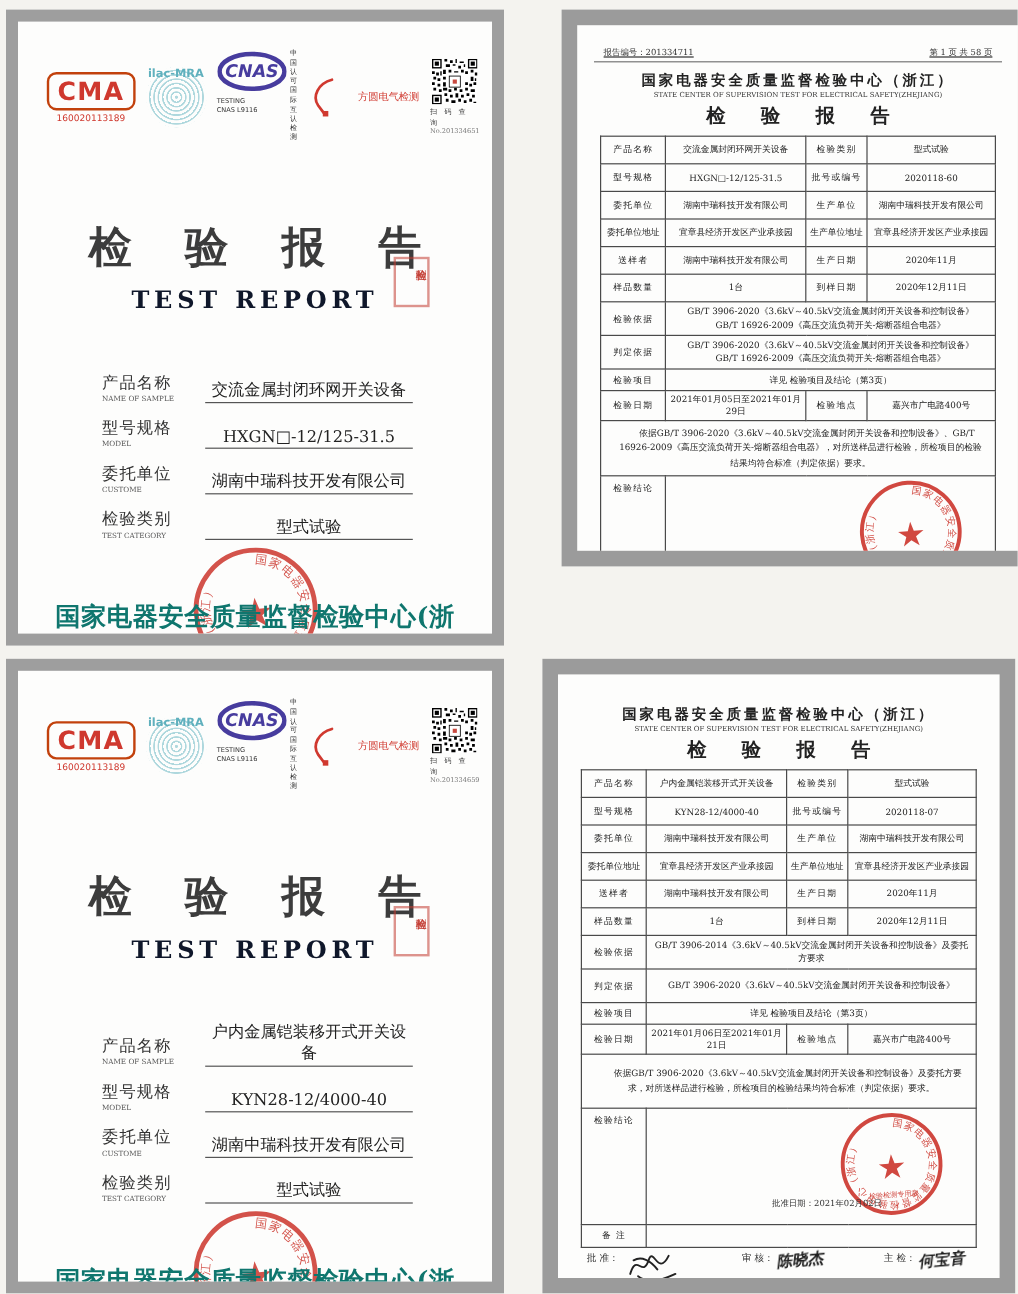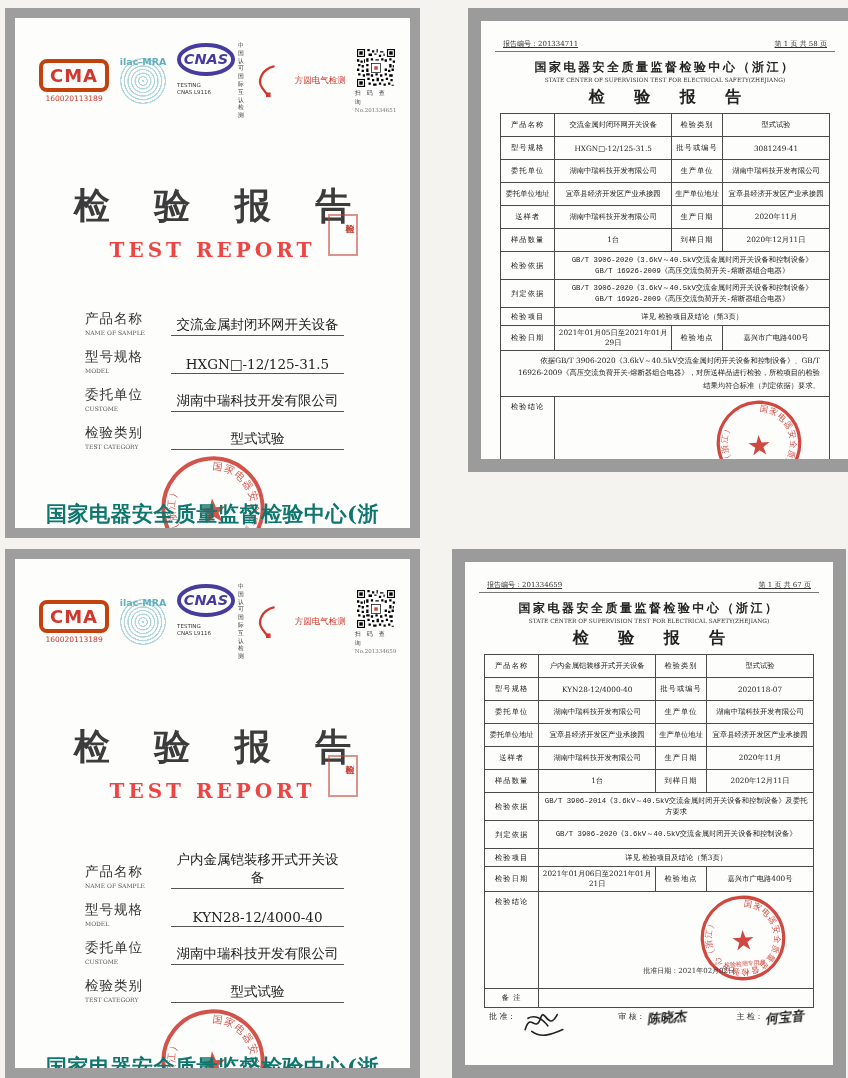--- a/index.html
+++ b/index.html
@@ -12,38 +12,38 @@
   .card{position:absolute;background:#fdfdfc;box-sizing:border-box;overflow:hidden;}
   #card-tl{left:5px;top:8px;width:415px;height:530px;border:10px solid #9e9e9e;}
   #card-tr{left:468px;top:8px;width:394px;height:464px;border:13px solid #9b9b9b;}
   #card-bl{left:5px;top:549px;width:415px;height:529px;border:10px solid #9e9e9e;}
   #card-br{left:452px;top:549px;width:394px;height:529px;border:13px solid #9b9b9b;}
 
   
   .cover{position:relative;width:100%;height:100%;padding:24px 24px 0;box-sizing:border-box;}
   .logo-row{display:flex;align-items:center;gap:9px;height:58px;margin-top:10px;}
   .cma{display:flex;flex-direction:column;align-items:center;}
-  .cma-box{border:4px solid #c2410c;border-radius:8px;color:#cf382e;font-weight:bold;
-    font-size:18px;line-height:1;padding:4px 7px 3px;font-family:"DejaVu Sans",sans-serif;letter-spacing:1px;}
+  .cma-box{border:2px solid #c2410c;border-radius:8px;color:#cf382e;font-weight:bold;
+    font-size:21px;line-height:1;padding:4px 7px 3px;font-family:"DejaVu Sans",sans-serif;letter-spacing:1px;}
   .cma-num{color:#cf382e;font-size:7.5px;margin-top:2px;font-family:"DejaVu Sans",sans-serif;}
   .ilac{width:50px;height:50px;border-radius:50%;flex:0 0 auto;
     background:repeating-radial-gradient(circle at 50% 50%, rgba(110,185,196,.55) 0 1px, rgba(255,255,255,0) 1.6px 3.6px);
     display:flex;align-items:flex-start;justify-content:center;}
   .ilac span{color:#5fb0bd;font-size:9.5px;font-weight:bold;font-family:"DejaVu Sans",sans-serif;}
   .cnas{display:flex;align-items:flex-start;gap:3px;}
   .cnas-side{font-size:5.8px;color:#333;line-height:1.35;text-align:left;}
   .cnas-sub{font-size:5.5px;color:#333;line-height:1.3;margin-top:1px;font-family:"DejaVu Sans",sans-serif;}
   .fy{display:flex;align-items:center;gap:16px;}
   .fy-text{color:#d0392f;font-size:8.5px;white-space:nowrap;}
   .qr{display:flex;flex-direction:column;align-items:center;margin-left:auto;margin-right:2px;}
   .qr-cap{font-size:6px;letter-spacing:2px;color:#444;margin-top:2px;}
   .qr-num{font-size:5.5px;color:#777;}
   .cover-title{text-align:center;margin-top:72px;font-size:36px;font-weight:bold;
     letter-spacing:16px;text-indent:16px;color:#3c3c3c;}
-  .cover-sub{text-align:center;font-size:20px;font-weight:bold;letter-spacing:4px;margin-top:7px;color:#ef4444;}
+  .cover-sub{text-align:center;font-size:20px;font-weight:bold;letter-spacing:4px;margin-top:7px;color:#0f172a;}
   .side-seal{position:absolute;right:52px;top:196px;width:24px;height:36px;
     border:2px solid rgba(195,60,50,.55);color:rgba(195,60,50,.8);
     writing-mode:vertical-rl;font-size:9px;line-height:11px;letter-spacing:0;
     padding:1px;filter:blur(.3px);}
   .fields{margin:48px 42px 0 46px;}
   .field{display:flex;margin-bottom:12px;align-items:flex-end;}
   .flabel{width:86px;flex:0 0 auto;}
   .flabel-cn{font-size:13.5px;color:#333;letter-spacing:1px;}
   .flabel-en{font-size:6px;color:#555;margin-top:1px;}
   .fvalue{flex:1;text-align:center;font-size:13.5px;color:#222;
@@ -62,22 +62,22 @@
   .r-center-cn{text-align:center;font-size:12px;font-weight:bold;letter-spacing:2.5px;margin-top:7px;color:#222;}
   .r-center-en{text-align:center;font-size:5.8px;color:#333;margin-top:1px;}
   .r-title{text-align:center;font-size:16px;font-weight:bold;letter-spacing:12px;text-indent:12px;margin:4px 0 5px;color:#222;}
   table.r-table{width:calc(100% - 10px);margin:0 5px;border-collapse:collapse;table-layout:fixed;}
   .r-table td{border:1px solid #4a4a4a;font-size:7.3px;color:#222;text-align:center;
     padding:2px 3px;overflow:hidden;}
   .r-table td.lbl{letter-spacing:1px;}
   .hr1{height:23px;}
   .hr2{height:28px;}
   .hr3{height:18px;}
-  .pre{white-space:pre-line;line-height:1.5;font-family:Liberation Mono, monospace;}
-  td.para{ text-align:right;padding:4px 9px 4px 13px;line-height:1.7;text-indent:1.5em;height:36px;}
+  .pre{white-space:pre-line;line-height:1.5;}
+  td.para{ text-align:center;padding:4px 9px 4px 13px;line-height:1.7;text-indent:1.5em;height:36px;}
   td.concl-cell{position:relative;height:92px;}
   td.vtop{vertical-align:top;padding-top:5px;}
   .r-seal{position:absolute;right:24px;top:0px;width:92px;height:92px;color:#cc352c;opacity:.9;transform:rotate(-4deg);}
   .approve{position:absolute;right:78px;bottom:12px;font-size:7px;color:#333;margin-left:36px;}
   .remark-val{text-align:left;padding-left:10px;height:14px;}
   .sigs{display:flex;align-items:flex-start;margin-top:3px;padding:0 14px 0 10px;
     font-size:8px;color:#333;justify-content:space-between;}
   .sig{display:flex;align-items:flex-start;gap:3px;}
   .sig-name{font-size:13px;font-weight:bold;display:inline-block;
     transform:rotate(-5deg) skewX(-12deg);filter:blur(.25px);color:#1f1f1f;margin-top:-2px;}
@@ -231,21 +231,21 @@
           <tr class="hr1">
         <td class="lbl">产品名称</td>
             <td>交流金属封闭环网开关设备</td>
         <td class="lbl">检验类别</td>
             <td>型式试验</td>
       </tr>
       <tr class="hr1">
         <td class="lbl">型号规格</td>
             <td>HXGN□-12/125-31.5</td>
         <td class="lbl">批号或编号</td>
-            <td>3081249-41</td>
+            <td>2020118-60</td>
       </tr>
       <tr class="hr1">
         <td class="lbl">委托单位</td>
             <td>湖南中瑞科技开发有限公司</td>
         <td class="lbl">生产单位</td>
             <td>湖南中瑞科技开发有限公司</td>
       </tr>
       <tr class="hr1">
         <td>委托单位地址</td>
             <td>宜章县经济开发区产业承接园</td>
@@ -399,24 +399,20 @@
           <use href="#sym-seal" width="112" height="112"></use>
         </svg>
       <div class="footer-cn">国家电器安全质量监督检验中心(浙江)</div>
 
     </div>
   </div>
 </div>
 
 <div class="card" id="card-br">
   <div class="report">
-    <div class="r-head">
-      <span>报告编号：201334659</span>
-      <span>第 1 页 共 67 页</span>
-    </div>
     <div class="r-center-cn">国家电器安全质量监督检验中心（浙江）</div>
     <div class="r-center-en">STATE CENTER OF SUPERVISION TEST FOR ELECTRICAL SAFETY(ZHEJIANG)</div>
     <div class="r-title">检 验 报 告</div>
     <table class="r-table">
       <colgroup>
           <col style="width:16.5%">
           <col style="width:35.5%">
           <col style="width:15.5%">
           <col style="width:32.5%">
         </colgroup>
@@ -469,20 +465,23 @@
         <td class="lbl">检验项目</td>
         <td colspan="3">详见 检验项目及结论（第3页）</td>
       </tr>
       <tr class="hr3">
         <td class="lbl">检验日期</td>
             <td>2021年01月06日至2021年01月21日</td>
         <td class="lbl">检验地点</td>
             <td>嘉兴市广电路400号</td>
       </tr>
       <tr>
+        <td colspan="4" class="para">依据GB/T 3906-2020《3.6kV～40.5kV交流金属封闭开关设备和控制设备》及委托方要求，对所送样品进行检验，所检项目的检验结果均符合标准（判定依据）要求。</td>
+      </tr>
+      <tr>
         <td class="lbl vtop">检验结论</td>
         <td colspan="3" class="concl-cell">
           <svg class="r-seal">
                 <use href="#sym-seal" width="92" height="92"></use>
               </svg>
           <span class="approve">批准日期：2021年02月02日</span>
         </td>
       </tr>
       <tr>
         <td class="lbl">备 注</td>

